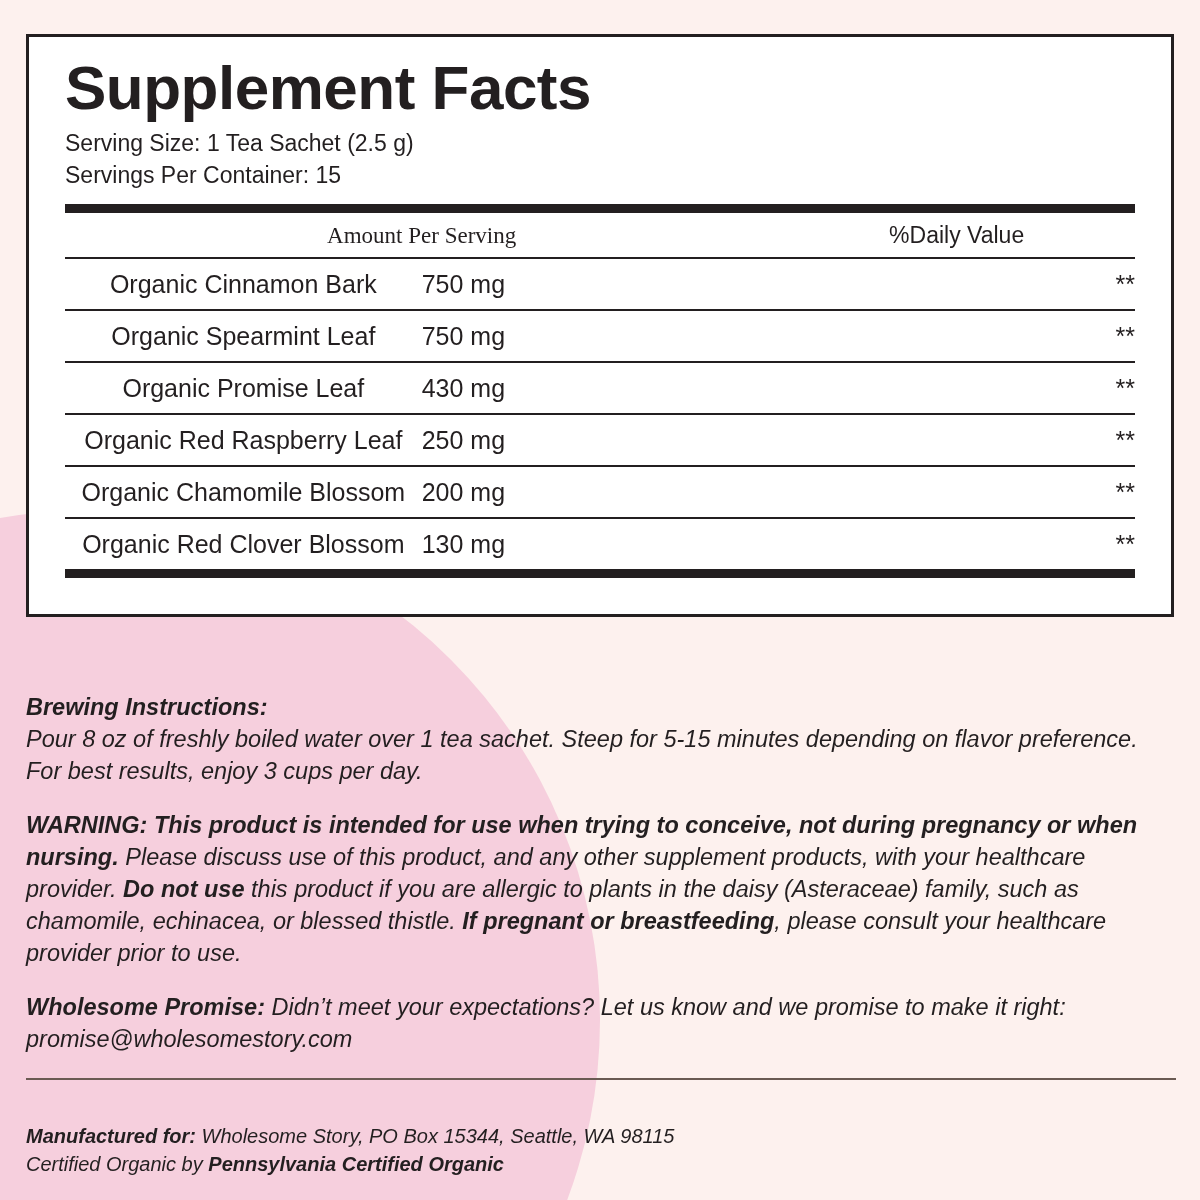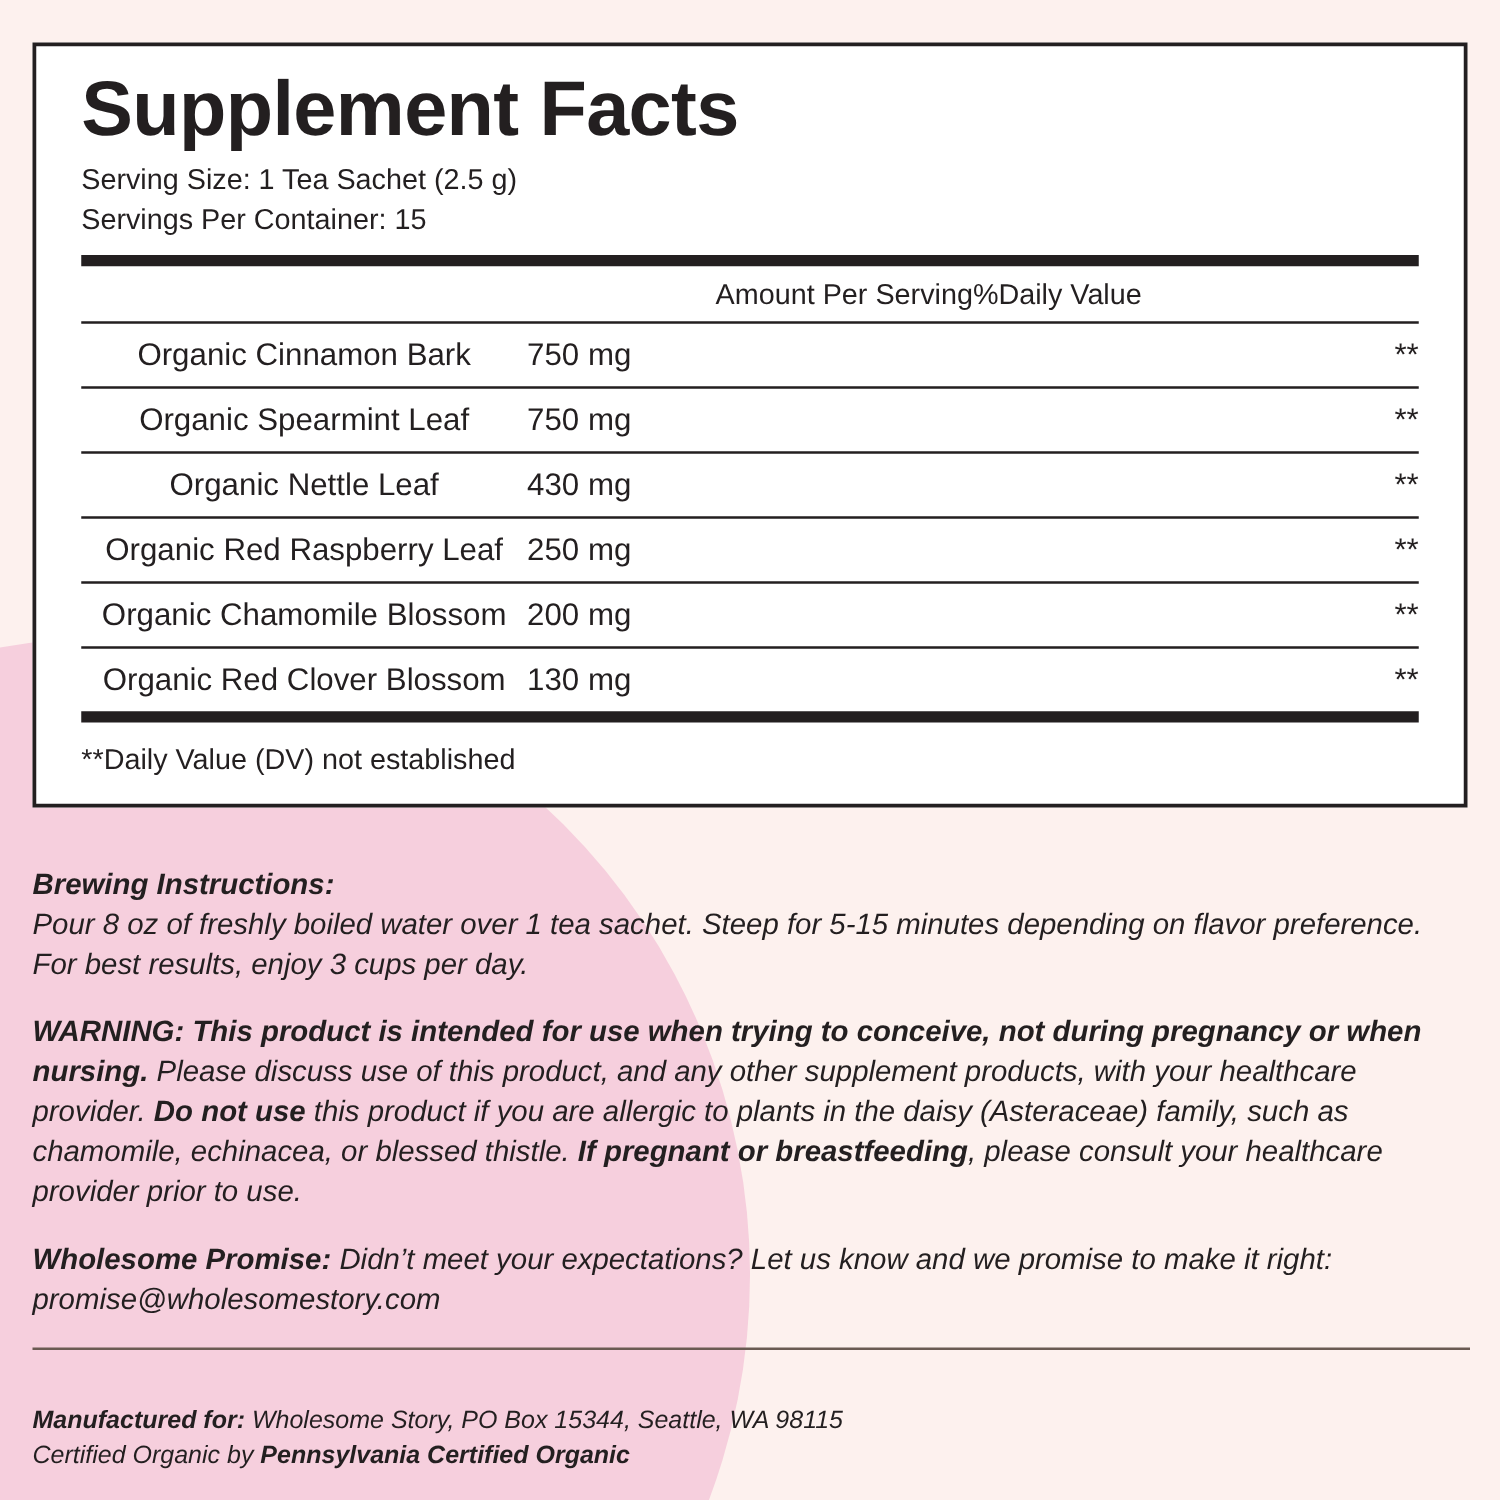--- a/index.html
+++ b/index.html
@@ -79,22 +79,22 @@
     table-layout: fixed;
   }
   .facts-table td {
     padding: 0;
     vertical-align: baseline;
   }
   .hdr-row td {
     font-size: 23px;
     padding: 9px 0 8px 0;
   }
-  .hdr-left { text-align: right; }
-  .hdr-right { text-align: left; }
+  .hdr-left { text-align: center; font-family: Liberation Serif, serif; }
+  .hdr-right { text-align: center; }
 
   .ing-row td {
     font-size: 25px;
     padding: 11px 0 10px 0;
   }
   .ing-name { text-align: center; }
   .ing-amt  { text-align: left; padding-right: 10px !important; }
   .ing-dv   { text-align: right; font-size: 23px; }
 
   .row-sep {
@@ -185,21 +185,21 @@
           <td class="ing-amt">750 mg</td>
           <td class="ing-dv">**</td>
         </tr>
         <tr>
             <td class="row-sep-cell" colspan="3">
               <div class="row-sep"></div>
             </td>
           </tr>
 
         <tr class="ing-row">
-          <td class="ing-name">Organic Nettle Leaf</td>
+          <td class="ing-name">Organic Promise Leaf</td>
           <td class="ing-amt">430 mg</td>
           <td class="ing-dv">**</td>
         </tr>
         <tr>
             <td class="row-sep-cell" colspan="3">
               <div class="row-sep"></div>
             </td>
           </tr>
 
         <tr class="ing-row">
@@ -227,21 +227,20 @@
         <tr class="ing-row">
           <td class="ing-name">Organic Red Clover Blossom</td>
           <td class="ing-amt">130 mg</td>
           <td class="ing-dv">**</td>
         </tr>
       </tbody>
     </table>
 
     <hr class="rule-bottom">
 
-    <div class="footnote">**Daily Value (DV) not established</div>
   </div>
 
   <div class="body-copy">
 
     <div class="block">
       <span class="lead">Brewing Instructions:</span><br>
       <span>Pour 8 oz of freshly boiled water over 1 tea sachet. Steep for 5-15 minutes depending on flavor preference. For best results, enjoy 3 cups per day.</span>
     </div>
 
     <div class="block">

